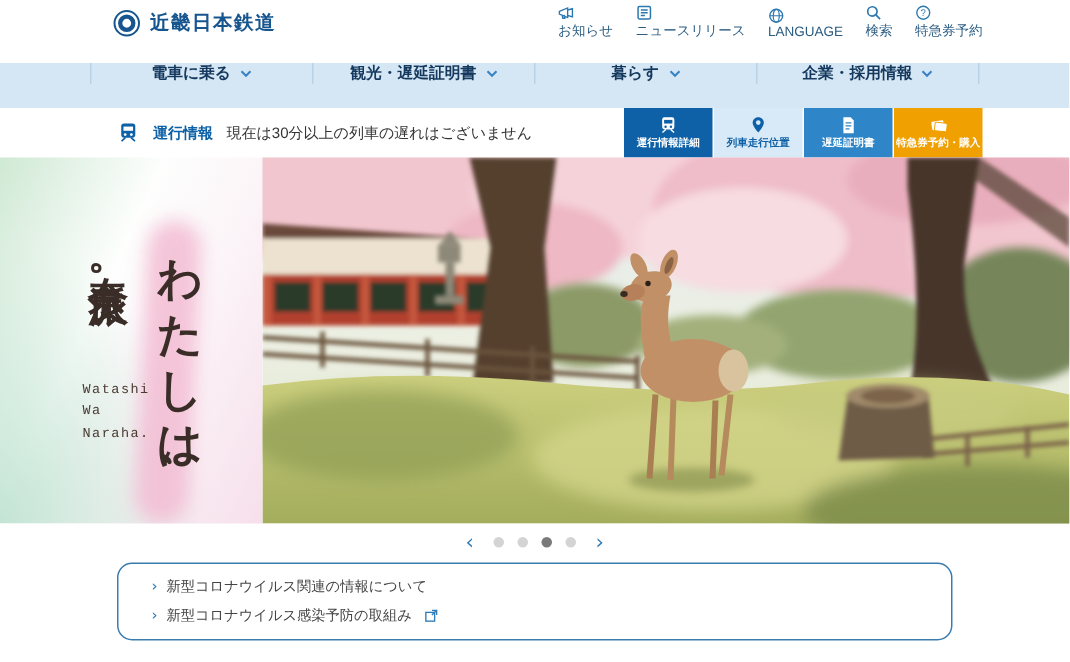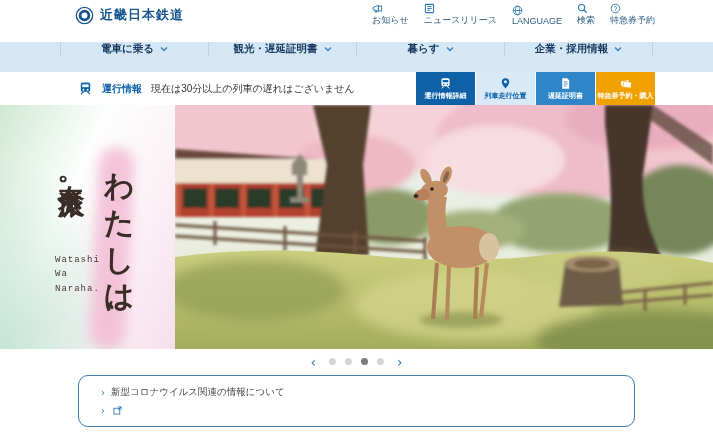--- a/index.html
+++ b/index.html
@@ -334,20 +334,21 @@
 
   <div class="notice-section">
     <div class="notice-box">
       <div class="notice-links">
         <div class="nlink">
           <span class="nchev">›</span>
           <span>新型コロナウイルス関連の情報について</span>
         </div>
         <div class="nlink">
           <span class="nchev">›</span>
+          <span>新型コロナウイルス感染予防の取組み</span>
           <span class="ext">
             <svg width="9" height="9" viewBox="0 0 10 10">
                 <rect x="1" y="2.5" width="6.5" height="6.5" fill="none" stroke="#2e7cb8" stroke-width="1"></rect>
                 <polyline points="5.5,1 9,1 9,4.5" fill="none" stroke="#2e7cb8" stroke-width="1"></polyline>
                 <line x1="9" y1="1" x2="5.5" y2="4.5" stroke="#2e7cb8" stroke-width="1"></line>
               </svg>
           </span>
         </div>
       </div>
     </div>

